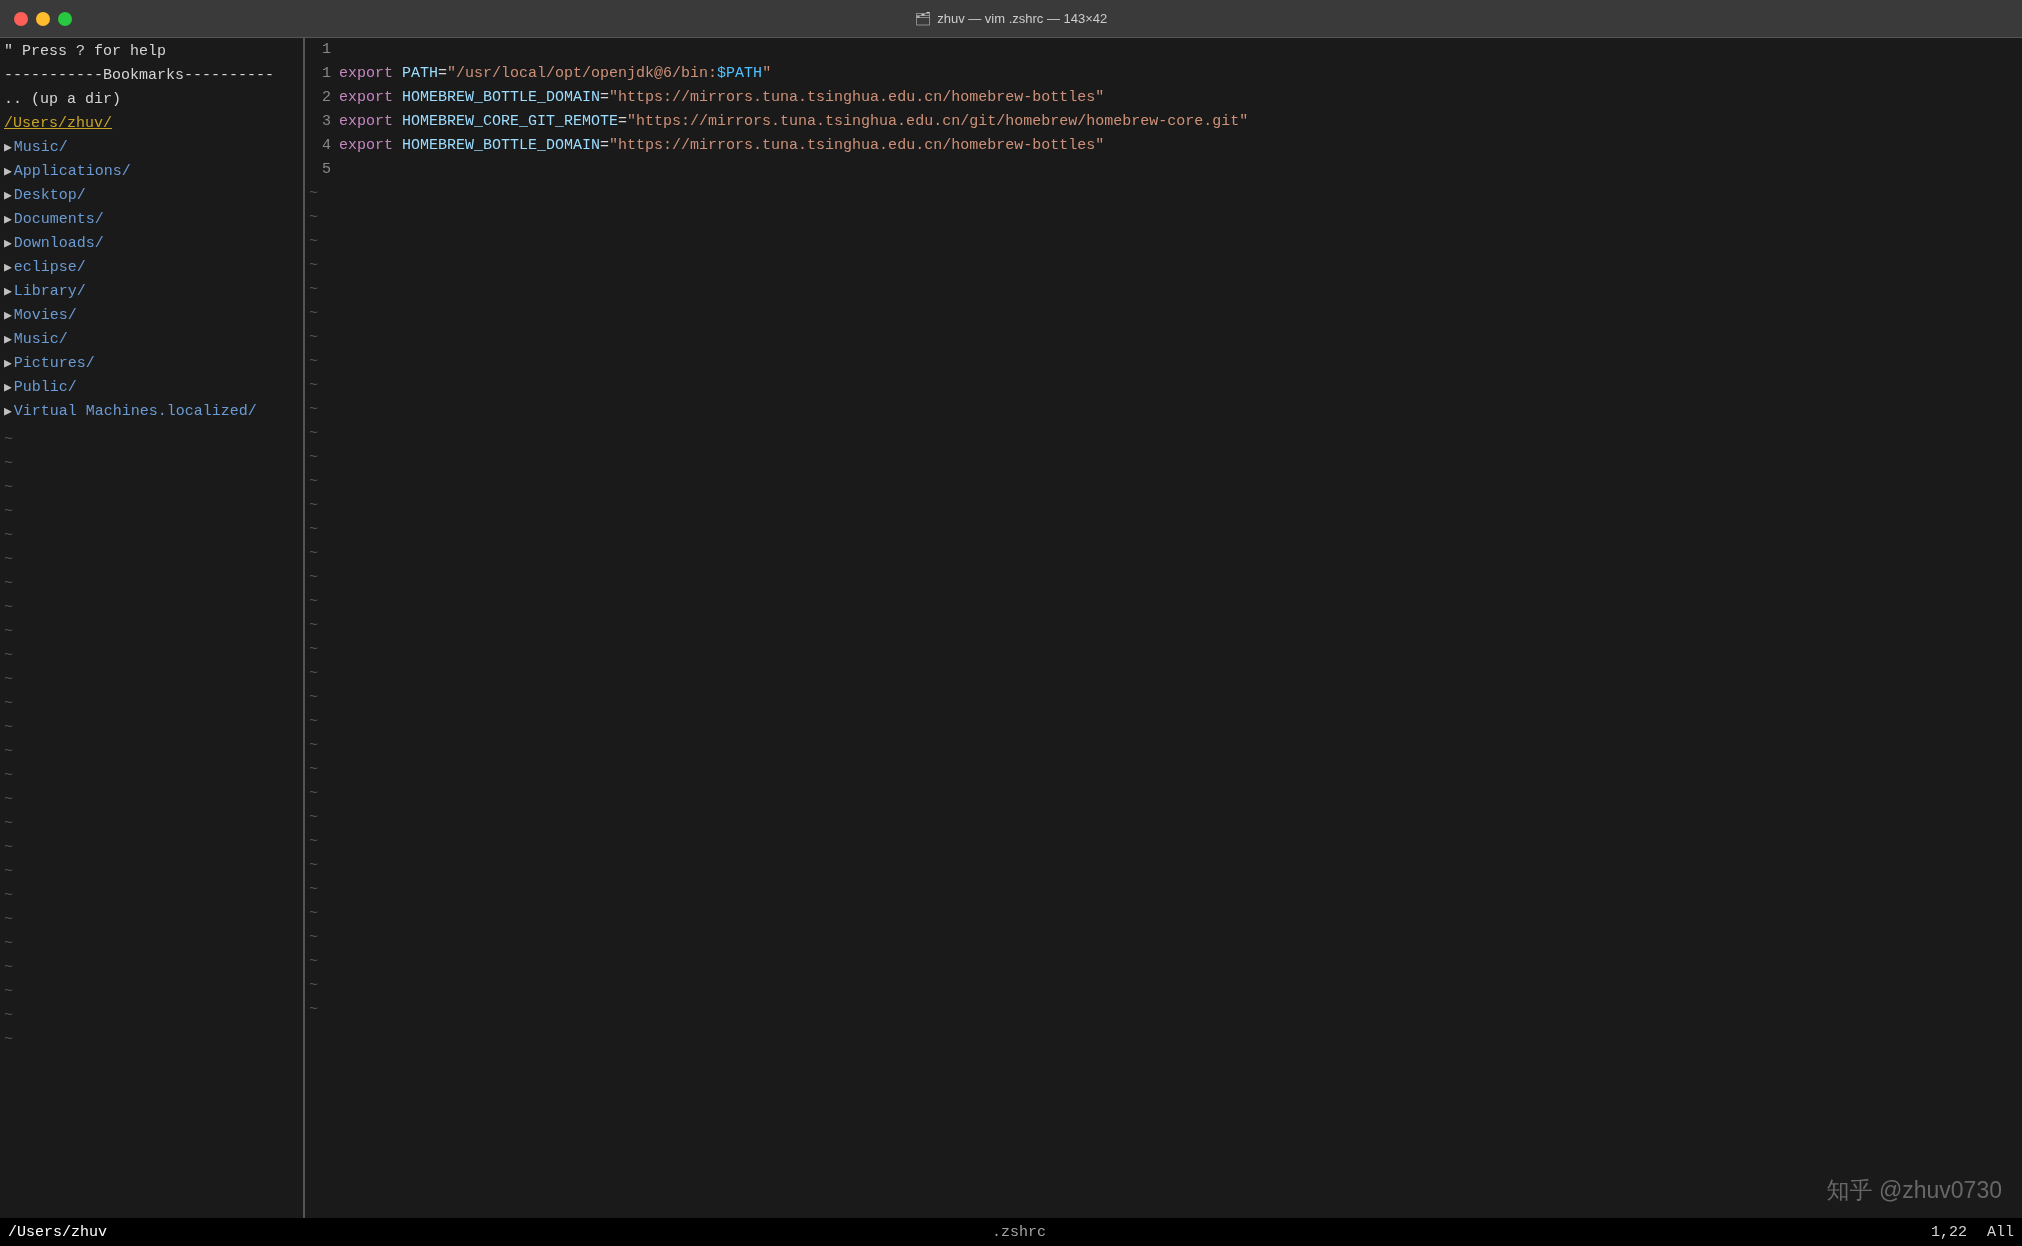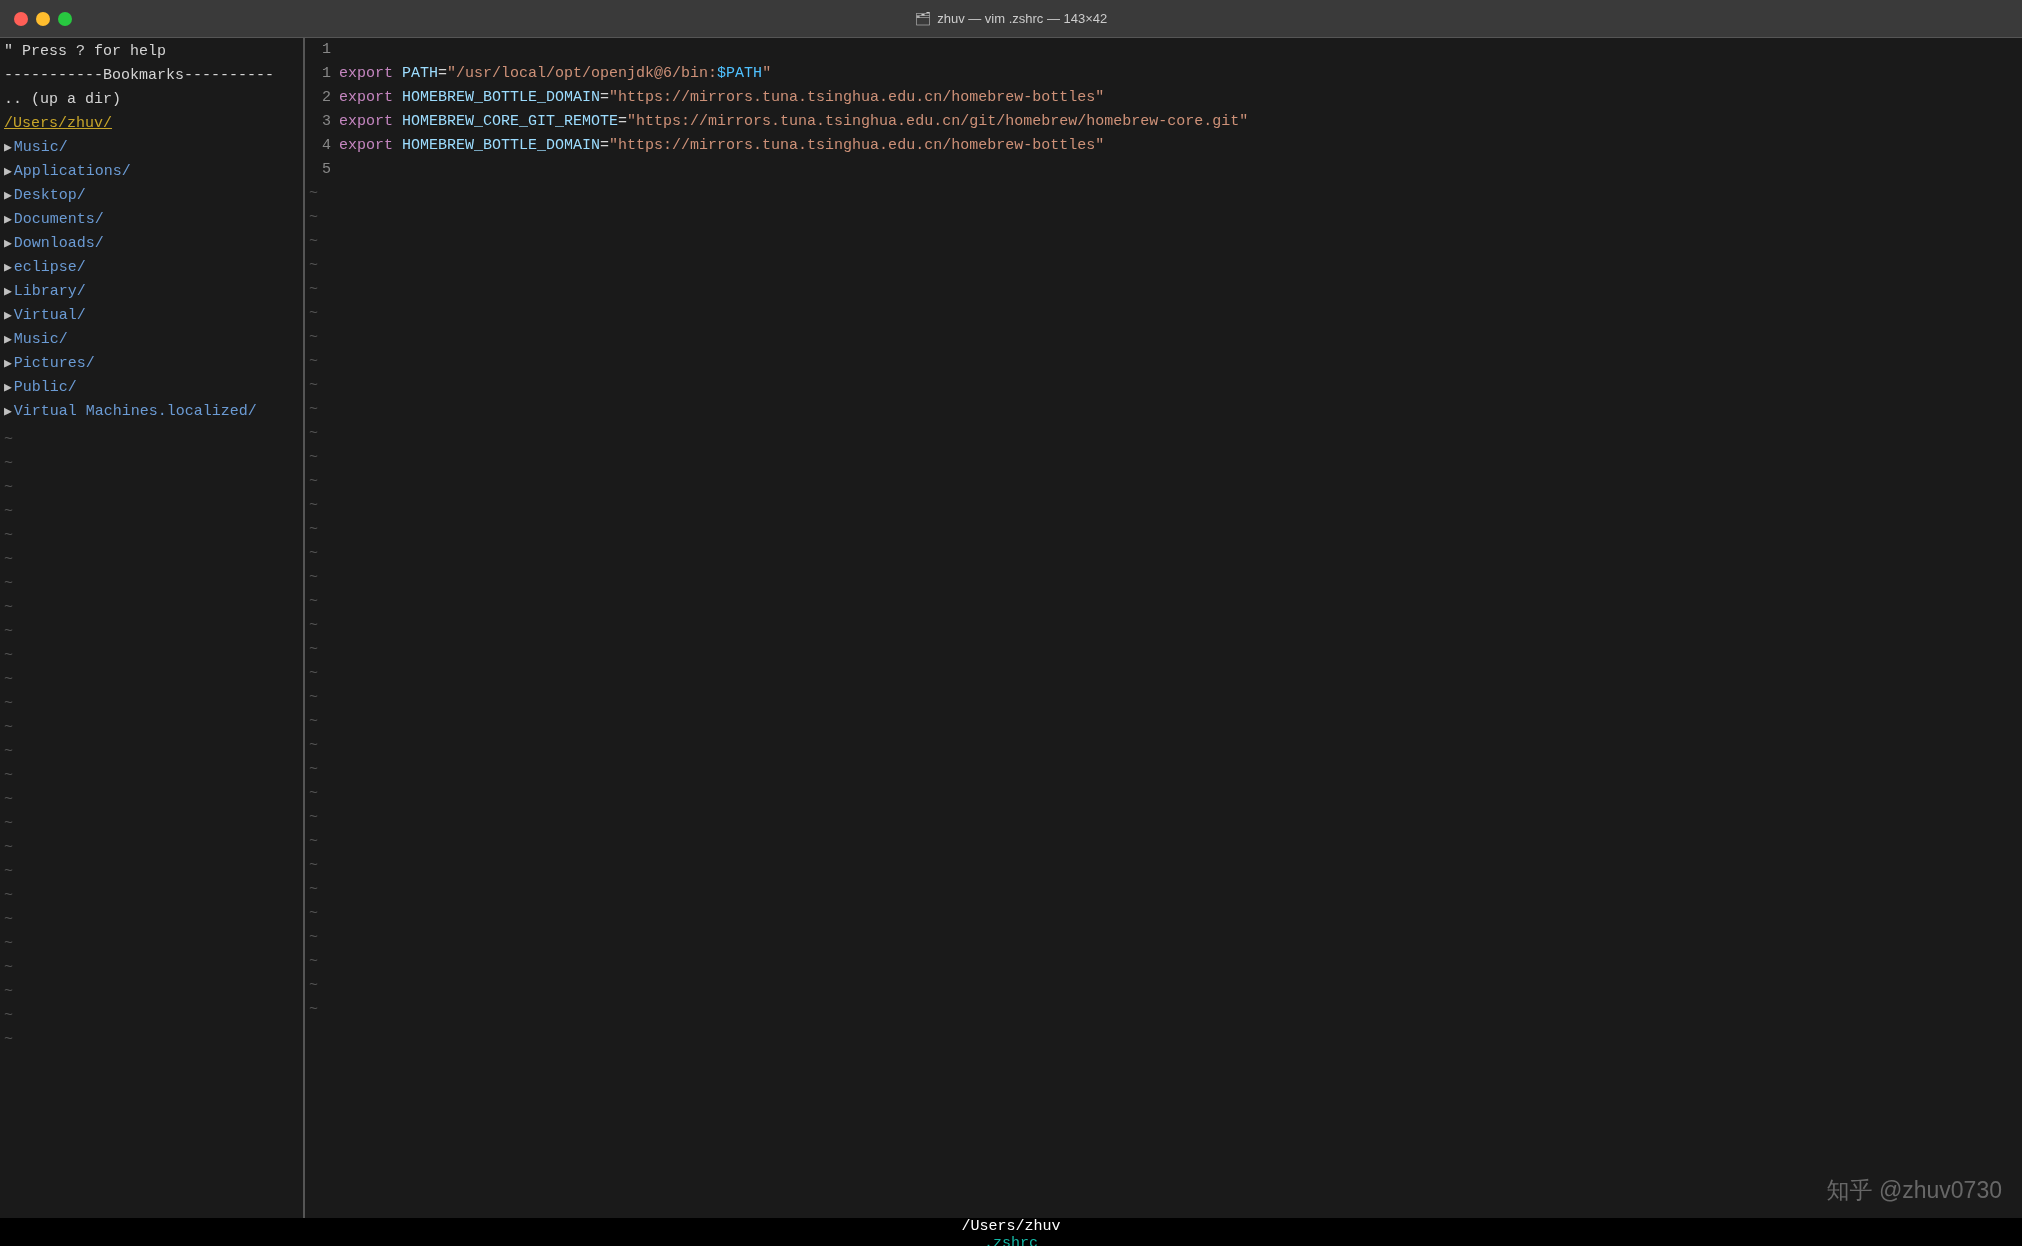--- a/index.html
+++ b/index.html
@@ -179,29 +179,28 @@
     .statusbar {
       height: 28px;
       background: #000;
       display: flex;
       align-items: center;
       justify-content: space-between;
       padding: 0 8px;
       flex-shrink: 0;
       font-size: 15px;
       color: #d4d4d4;
-      flex-direction: column;
     }
 
     .status-left {
       color: #ffffff;
     }
 
     .status-center {
-      color: #14b8a6;
+      color: #a3a3a3;
     }
 
     .status-right {
       color: #d4d4d4;
       display: flex;
       gap: 20px;
     }
 
     
     .watermark {
@@ -269,21 +268,21 @@
         <div class="left-line netrw-dir">
           <span class="arrow">▶</span>
           <span>eclipse/</span>
         </div>
         <div class="left-line netrw-dir">
           <span class="arrow">▶</span>
           <span>Library/</span>
         </div>
         <div class="left-line netrw-dir">
           <span class="arrow">▶</span>
-          <span>Virtual/</span>
+          <span>Movies/</span>
         </div>
         <div class="left-line netrw-dir">
           <span class="arrow">▶</span>
           <span>Music/</span>
         </div>
         <div class="left-line netrw-dir">
           <span class="arrow">▶</span>
           <span>Pictures/</span>
         </div>
         <div class="left-line netrw-dir">

